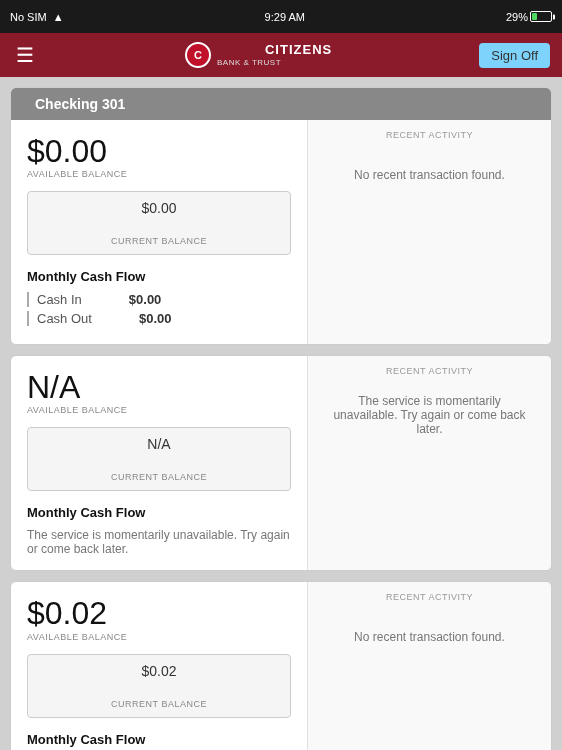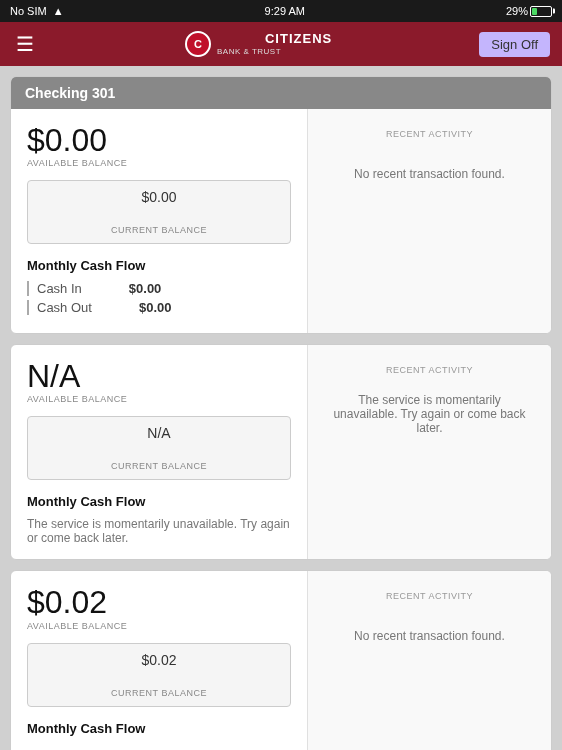--- a/index.html
+++ b/index.html
@@ -13,21 +13,21 @@
 
     
     .status-bar {
       background: #1a1a1a;
       color: #fff;
       font-size: 11px;
       padding: 4px 10px;
       display: flex;
       justify-content: space-between;
       align-items: center;
-      height: 22px;
+      height: 33px;
     }
     .status-bar-left { display: flex; align-items: center; gap: 6px; }
     .status-bar-right { display: flex; align-items: center; gap: 2px; }
     .battery {
       display: inline-flex;
       align-items: center;
       gap: 2px;
     }
     .battery-icon {
       width: 22px;
@@ -100,21 +100,21 @@
       line-height: 1.1;
       margin-left: 48px;
     }
     .logo-subtext {
       color: #ddd;
       font-size: 8px;
       letter-spacing: 0.5px;
       text-transform: uppercase;
     }
     .sign-off-btn {
-      background: #c4b5fd;
+      background: #7dd3fc;
       color: #333;
       border: none;
       border-radius: 4px;
       padding: 5px 12px;
       font-size: 13px;
       cursor: pointer;
       font-weight: 500;
     }
 
     
@@ -128,36 +128,36 @@
     
     .account-card {
       background: #fff;
       border-radius: 6px;
       overflow: hidden;
       border: 1px solid #ccc;
     }
     .account-card-header {
       background: #888;
       color: #fff;
-      padding: 8px 14px;
+      padding: 8px 24px;
       font-size: 14px;
       font-weight: 600;
     }
     .account-card-body {
       display: flex;
       min-height: 200px;
     }
     .account-left {
       flex: 0 0 55%;
       padding: 14px 16px;
       border-right: 1px solid #e0e0e0;
     }
     .account-right {
       flex: 1;
-      padding: 20px 14px;
+      padding: 10px 14px;
       background: #f9f9f9;
     }
     .available-balance-amount {
       font-size: 32px;
       font-weight: 300;
       color: #111;
       line-height: 1.1;
     }
     .available-balance-label {
       font-size: 9px;

